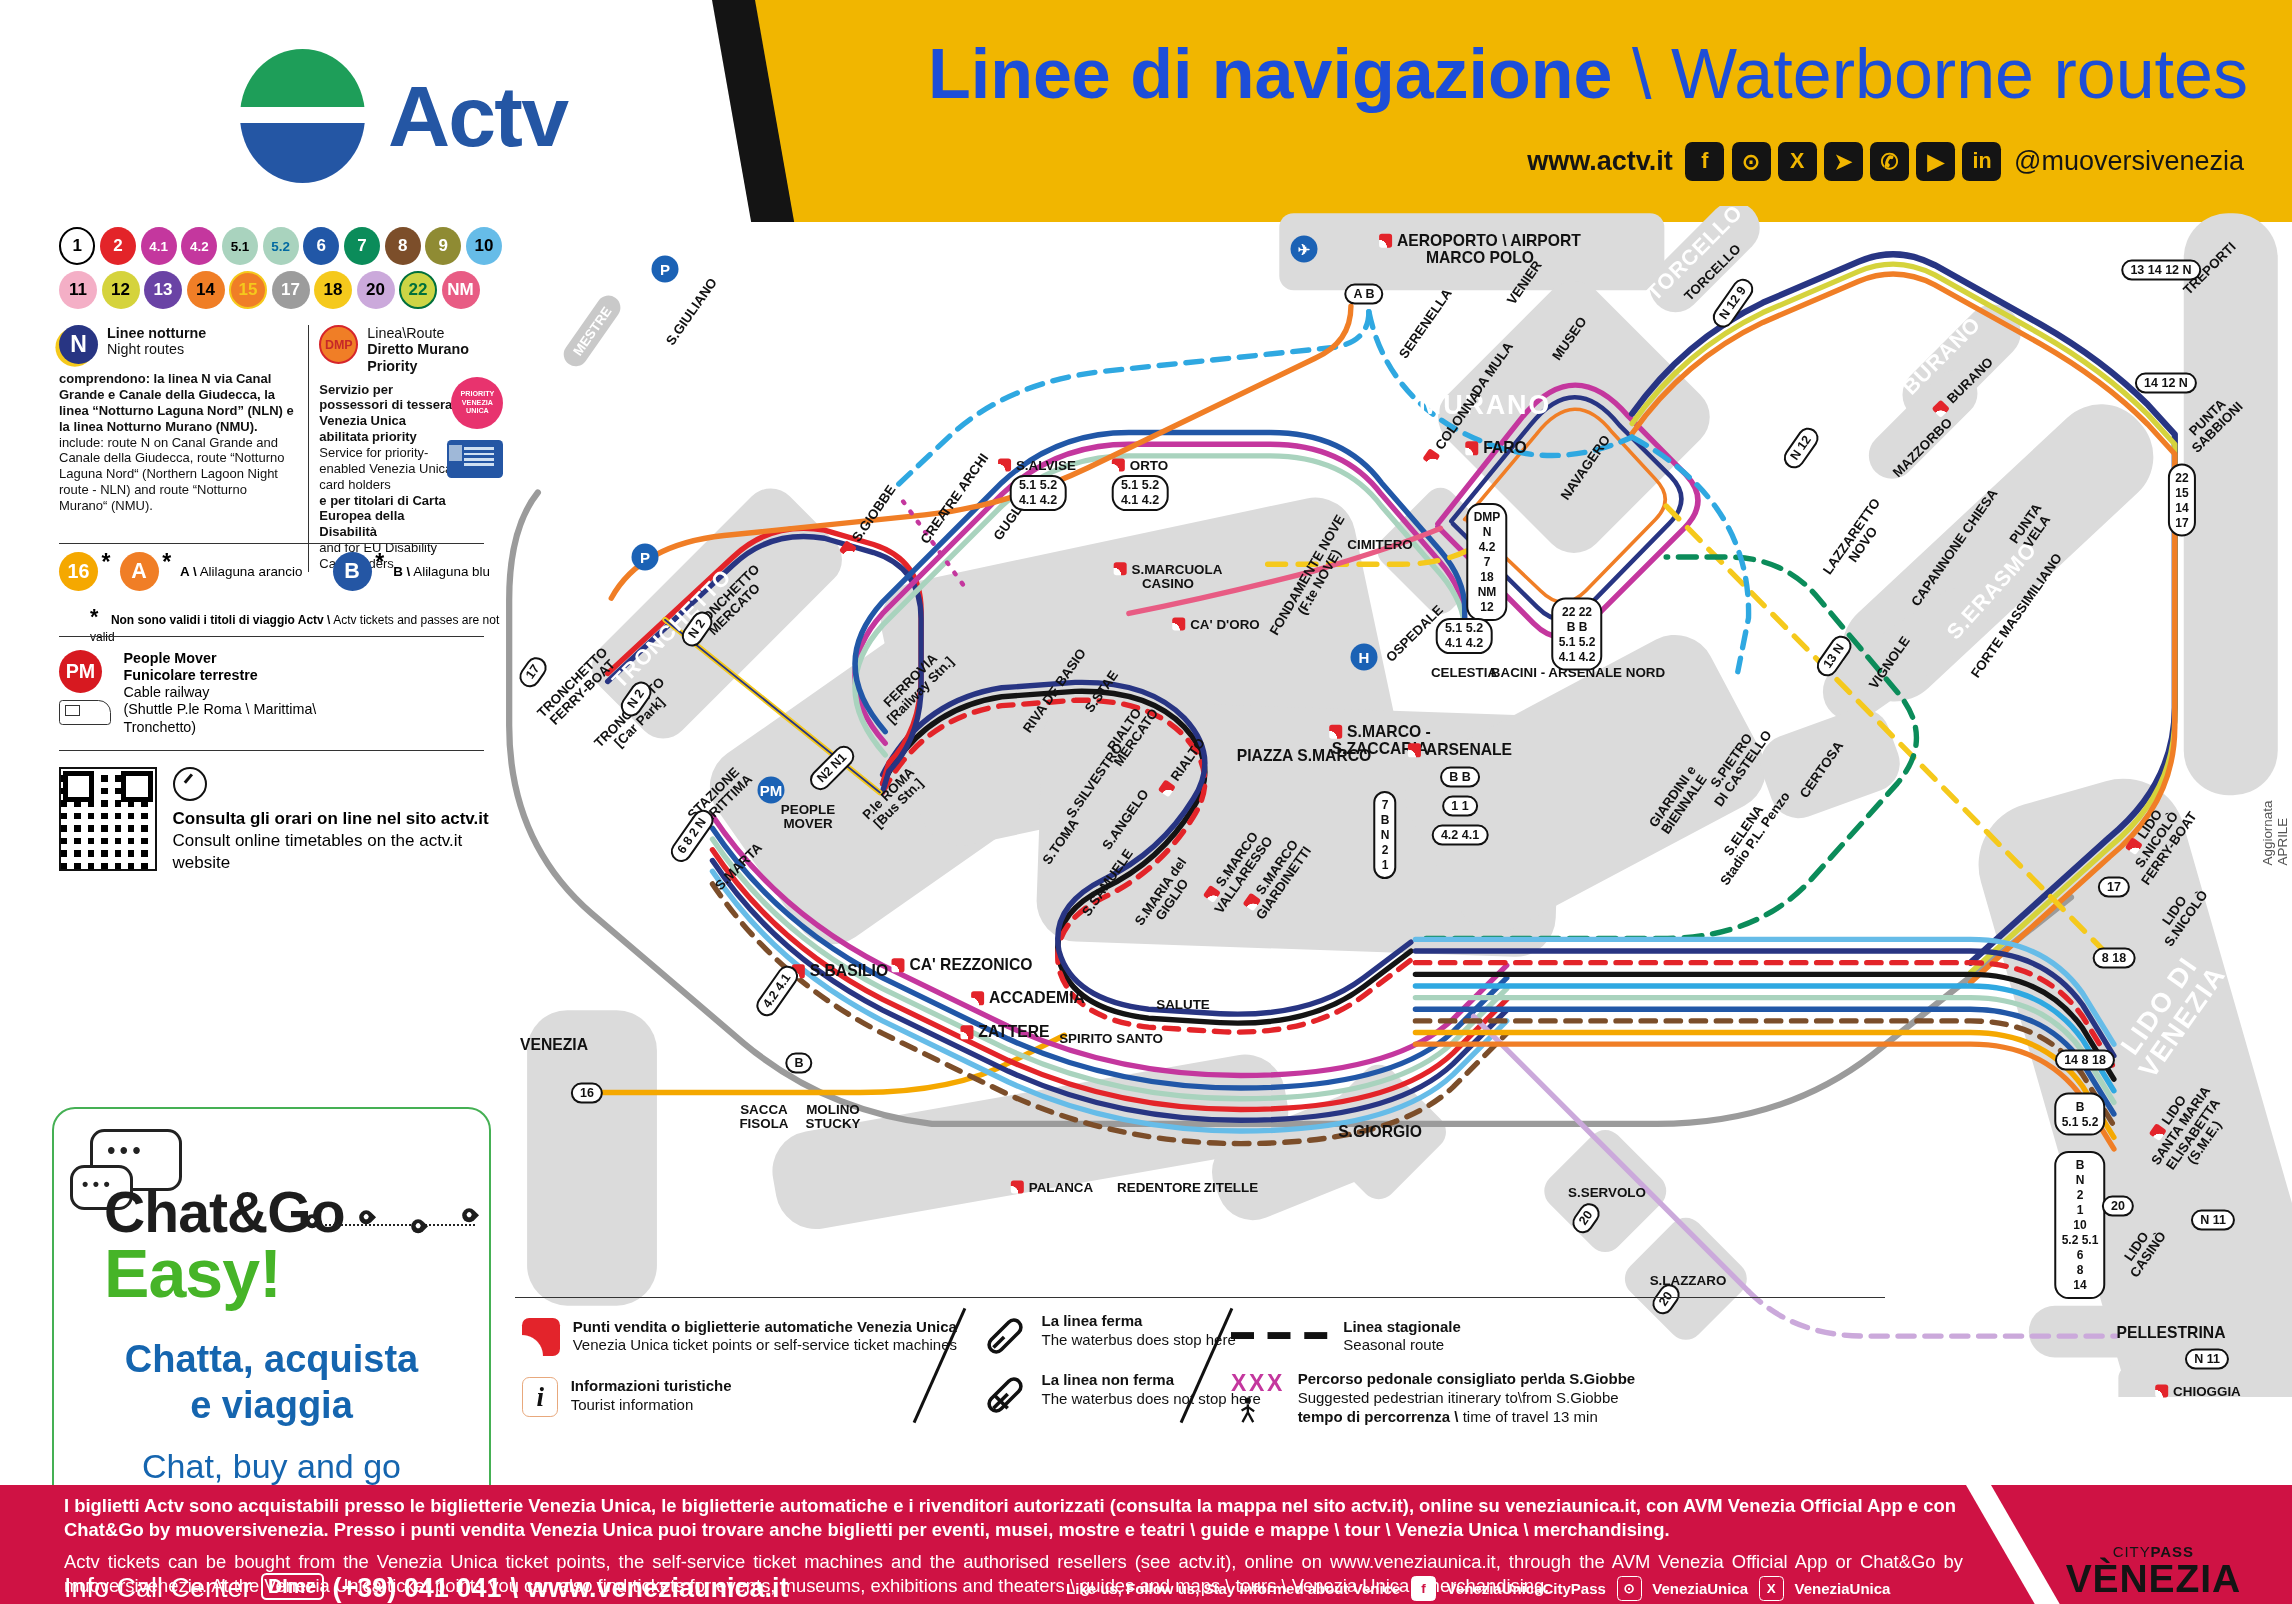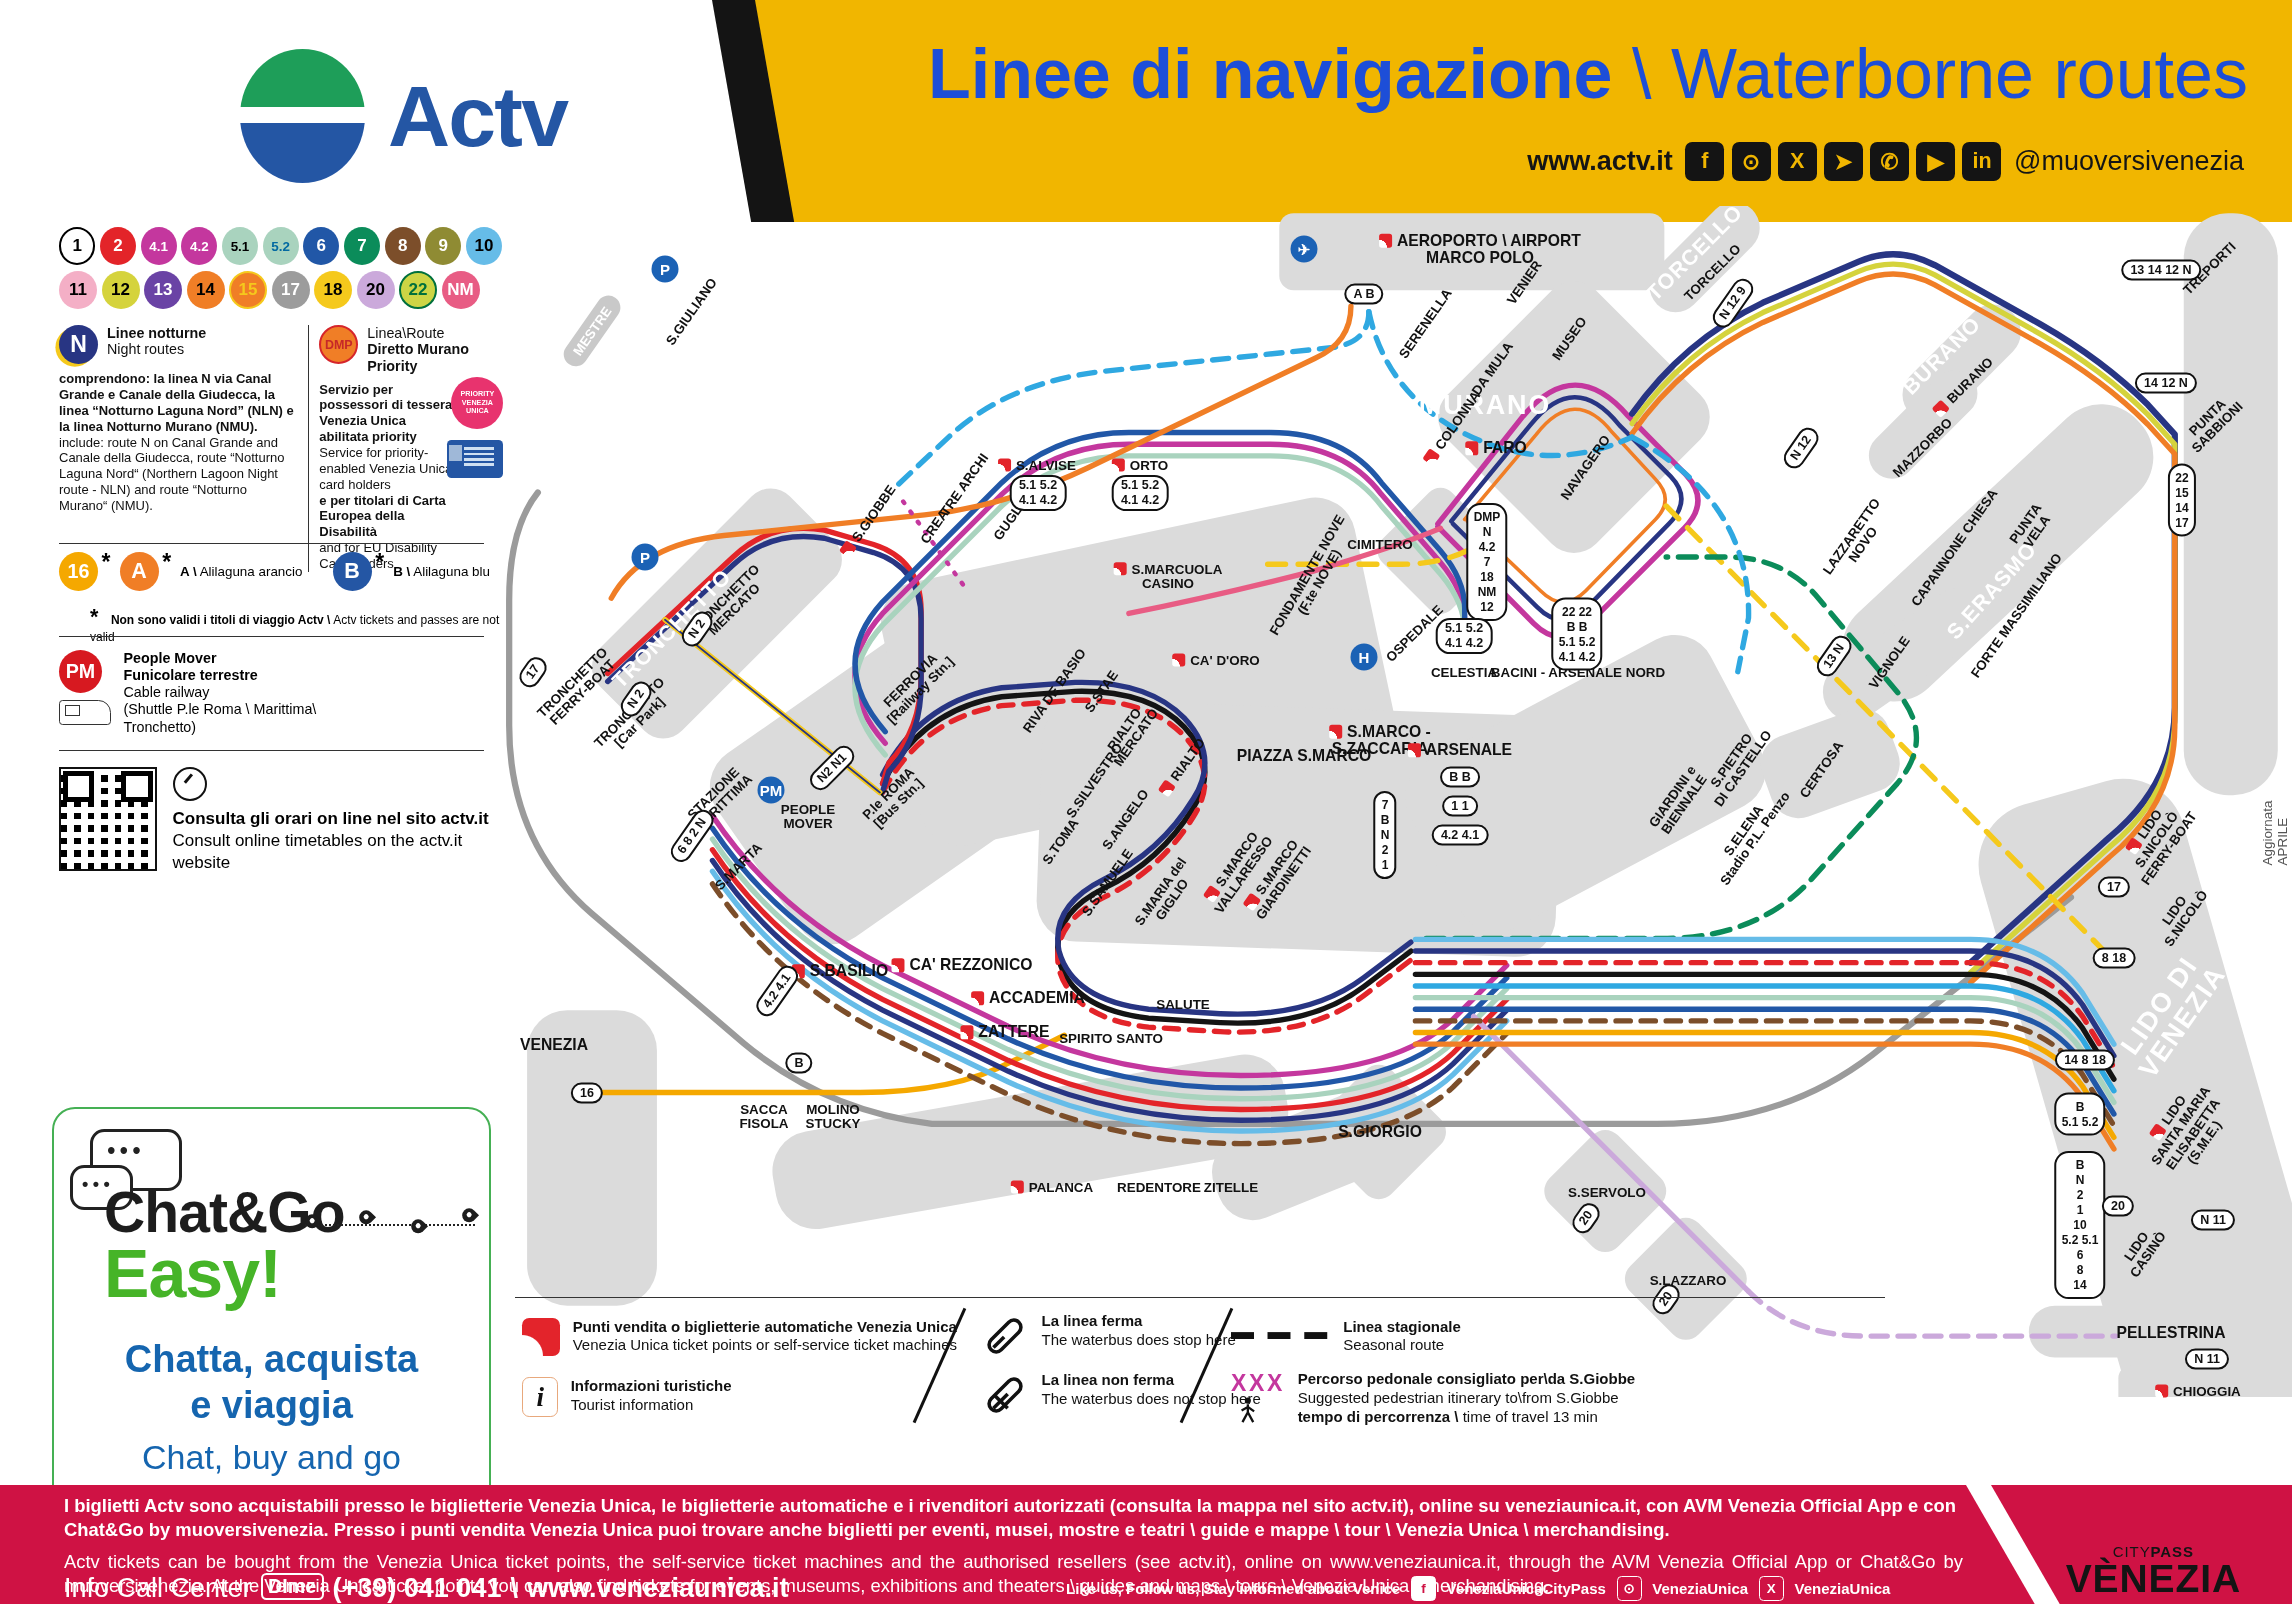--- a/index.html
+++ b/index.html
@@ -79,21 +79,21 @@
   .bub2{left:16px;top:56px;width:57px;height:39px;}
   .dots{position:absolute;top:19.7px;left:14.3px;letter-spacing:4.5px;font-size:23px;font-weight:700;color:#222;line-height:0;}
   .dots2{top:16px;left:9px;font-size:18px;}
   #cg-title{position:absolute;left:50px;top:70px;font-weight:700;font-size:57px;color:#1d1d1d;letter-spacing:-0.9px;}
   #cg-easy{position:absolute;left:50px;top:125px;font-weight:700;font-size:68px;color:#46B428;letter-spacing:-0.9px;}
   .pintrail{position:absolute;left:251px;top:115px;width:170px;border-top:2.7px dotted #222;}
   .pin{position:absolute;width:14.3px;height:14.3px;background:#1d1d1d;border-radius:50% 50% 50% 0;transform:rotate(-135deg);}
   .pin::after{content:"";position:absolute;left:4.5px;top:4.5px;width:5.4px;height:5.4px;border-radius:50%;background:#fff;}
   #cg-blue{position:absolute;left:0;right:0;top:228px;text-align:center;color:#1565AF;line-height:1.2;}
   #cg-blue .b1{font-weight:700;font-size:38px;display:block;}
-  #cg-blue .b2{font-weight:400;font-size:34px;display:block;margin-top:9px;}
+  #cg-blue .b2{font-weight:400;font-size:34px;display:block;margin-top:18px;}
   #cg-green{position:absolute;left:0;right:0;top:383px;height:150px;background:#4EB748;color:#fff;}
   .wapp{position:absolute;left:47px;top:10.7px;width:82px;height:82px;border-radius:50%;border:7.2px solid #fff;display:flex;align-items:center;justify-content:center;font-size:47px;color:#fff;}
   .qrs{position:absolute;right:56px;top:9px;width:86px;height:86px;background:#fff;border:3.6px solid #fff;}
   .qrs .qr{width:79px;height:79px;border:none;}
   .cg-ph{position:absolute;left:18px;top:100px;width:197px;text-align:center;font-weight:700;font-size:20.6px;border-top:1.8px solid #fff;padding-top:5.4px;line-height:1.25;}
   .cg-scan{position:absolute;right:25px;top:100px;width:161px;text-align:center;font-weight:700;font-size:20.6px;border-top:1.8px solid #fff;padding-top:5.4px;}
 
   
   #map{position:absolute;left:502px;top:206px;width:1791px;height:1191px;}
   #mapsvg{position:absolute;left:0;top:0;}
@@ -404,21 +404,21 @@
         <div class="ml st" style="left: 414px; top: 480px; transform: translate(-50%, -50%) rotate(-45deg);">FERROVIA
 [Railway Stn.]</div>
         <div class="ml st" style="left: 367px; top: 315px; transform: translate(-50%, -50%) rotate(-55deg);"><span class="tick"></span>S.GIOBBE</div>
         <div class="ml st" style="left: 433px; top: 321px; transform: translate(-50%, -50%) rotate(-55deg);">CREA</div>
         <div class="ml st" style="left: 463px; top: 279px; transform: translate(-50%, -50%) rotate(-55deg);">TRE ARCHI</div>
         <div class="ml st" style="left: 510px; top: 312px; transform: translate(-50%, -50%) rotate(-55deg);">GUGLIE</div>
         <div class="ml st" style="left: 535px; top: 260px; transform: translate(-50%, -50%);"><span class="tick"></span>S.ALVISE</div>
         <div class="ml st" style="left: 638px; top: 260px; transform: translate(-50%, -50%);"><span class="tick"></span>ORTO</div>
         <div class="ml st" style="left: 666px; top: 371px; transform: translate(-50%, -50%);"><span class="tick"></span>S.MARCUOLA
 CASINO</div>
-        <div class="ml st" style="left: 714px; top: 419px; transform: translate(-50%, -50%); margin-top: 36px;"><span class="tick"></span>CA' D'ORO</div>
+        <div class="ml st" style="left: 714px; top: 419px; transform: translate(-50%, -50%);"><span class="tick"></span>CA' D'ORO</div>
         <div class="ml st" style="left: 553px; top: 485px; transform: translate(-50%, -50%) rotate(-55deg);">RIVA DE BASIO</div>
         <div class="ml st" style="left: 600px; top: 486px; transform: translate(-50%, -50%) rotate(-55deg);">S.STAE</div>
         <div class="ml st" style="left: 629px; top: 528px; transform: translate(-50%, -50%) rotate(-55deg);">RIALTO
 MERCATO</div>
         <div class="ml st" style="left: 681px; top: 561px; transform: translate(-50%, -50%) rotate(-55deg);"><span class="tick"></span>RIALTO</div>
         <div class="ml st" style="left: 593px; top: 575px; transform: translate(-50%, -50%) rotate(-55deg);">S.SILVESTRO</div>
         <div class="ml st" style="left: 624px; top: 614px; transform: translate(-50%, -50%) rotate(-55deg);">S.ANGELO</div>
         <div class="ml st" style="left: 559px; top: 636px; transform: translate(-50%, -50%) rotate(-55deg);">S.TOMA</div>
         <div class="ml st" style="left: 606px; top: 677px; transform: translate(-50%, -50%) rotate(-55deg);">S.SAMUELE</div>
         <div class="ml st" style="left: 665px; top: 690px; transform: translate(-50%, -50%) rotate(-55deg);">S.MARIA del

